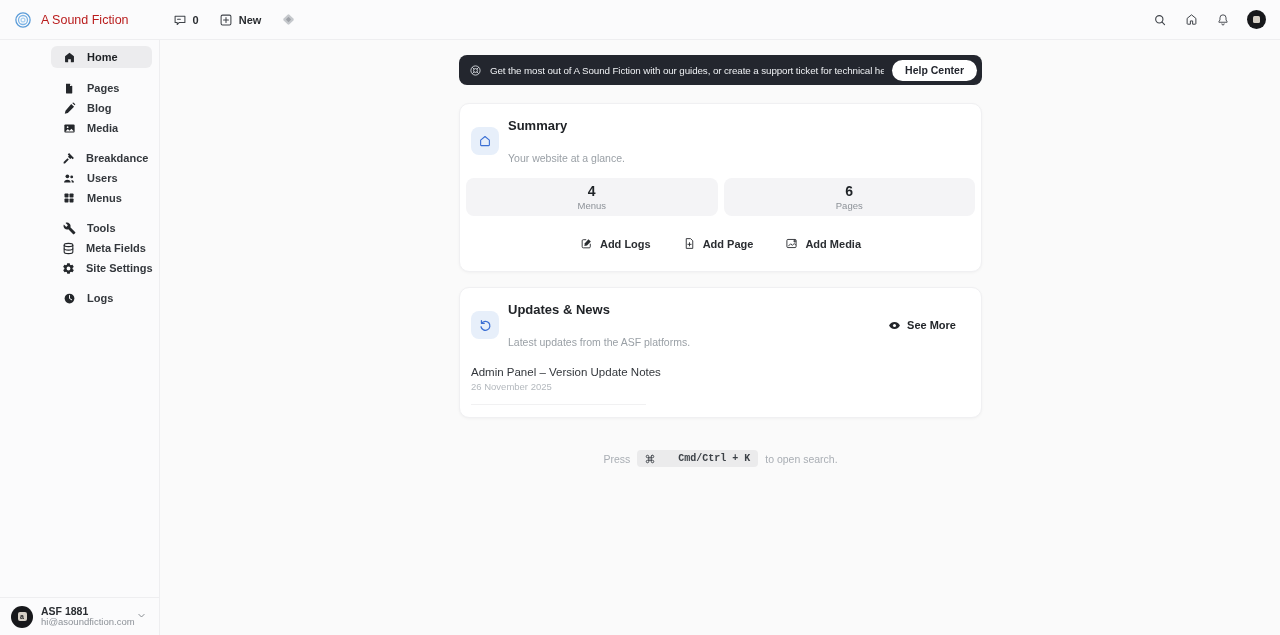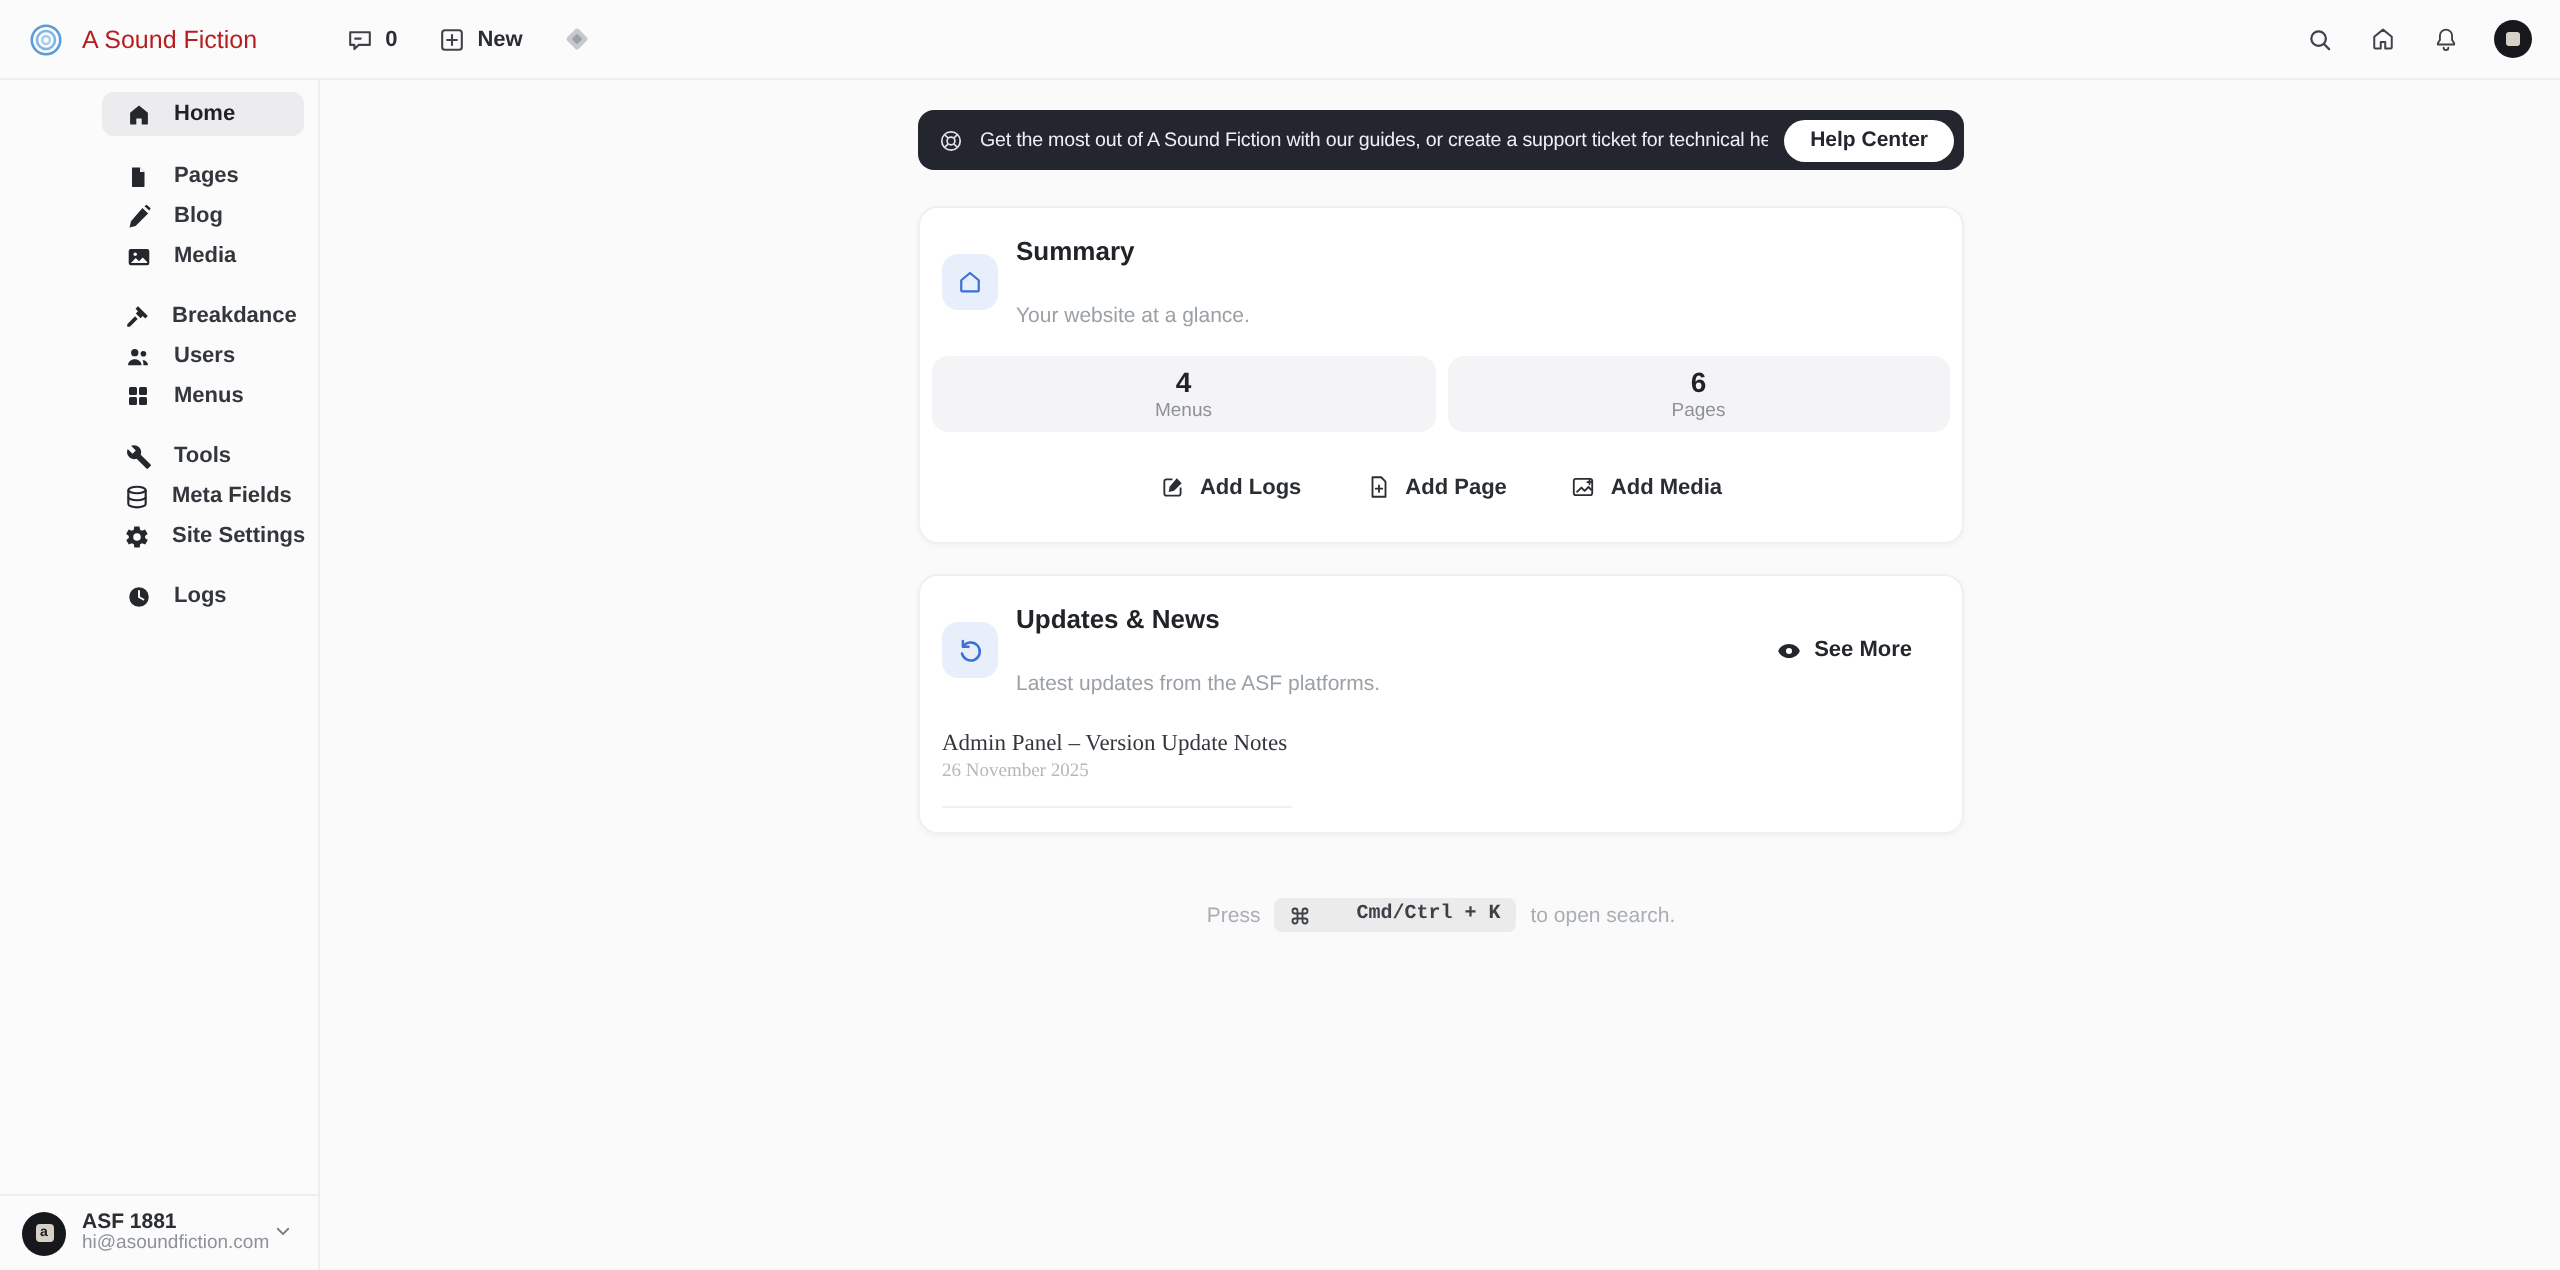--- a/index.html
+++ b/index.html
@@ -73,21 +73,21 @@
   .stats { display:flex; gap:6px; margin-top:6px; }
   .stat { flex:1; height:38px; background:#f4f4f6; border-radius:8px; display:flex;
           flex-direction:column; align-items:center; justify-content:center; }
   .stat-value { font-size:14px; font-weight:700; color:#1f2327; }
   .stat-label { font-size:9.5px; color:#8d9298; margin-top:1px; }
 
   .actions { display:flex; justify-content:center; align-items:center; gap:32px; padding:21px 0 15px; }
   .action { display:flex; align-items:center; gap:7px; font-size:11px; font-weight:600;
             color:#2a2d31; cursor:pointer; }
 
-  .news { padding:10px 5px 6px;font-family:Liberation Serif, serif; }
+  .news { padding:10px 5px 6px; }
   .news-title { font-size:11.5px; font-weight:500; color:#33373c; cursor:pointer; }
   .news-date { font-size:9.5px; color:#b4b9be; margin-top:3px; }
   .news-divider { width:175px; height:1px; background:#f1f1f2; margin-top:12px; }
 
   .search-hint { margin-top:32px; display:flex; justify-content:center; align-items:center; gap:7px;
                  font-size:10.5px; color:#a9aeb4; }
   .kbd { display:flex; align-items:center; gap:23px; background:#ebebec; border-radius:4px;
          padding:3px 8px; font-family:Liberation Mono, monospace;
          font-size:10px; font-weight:700; color:#3c4147; }
   svg { display:block; }

